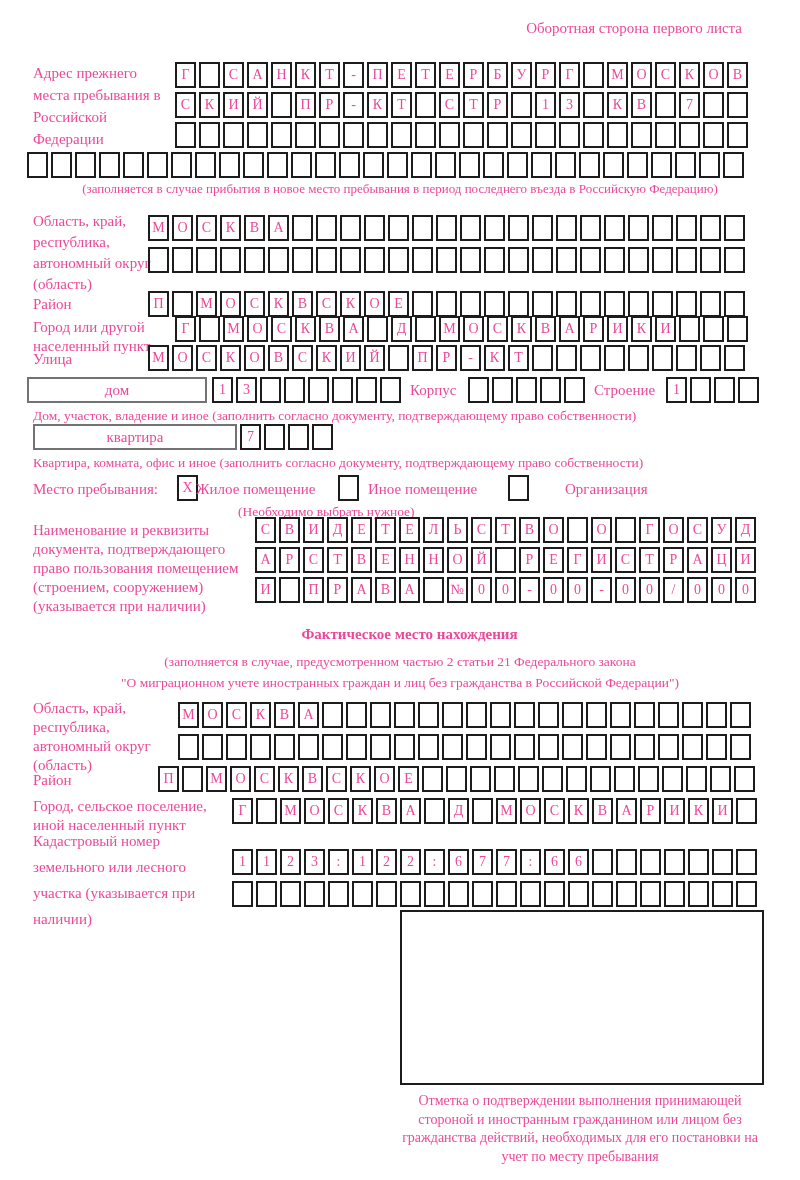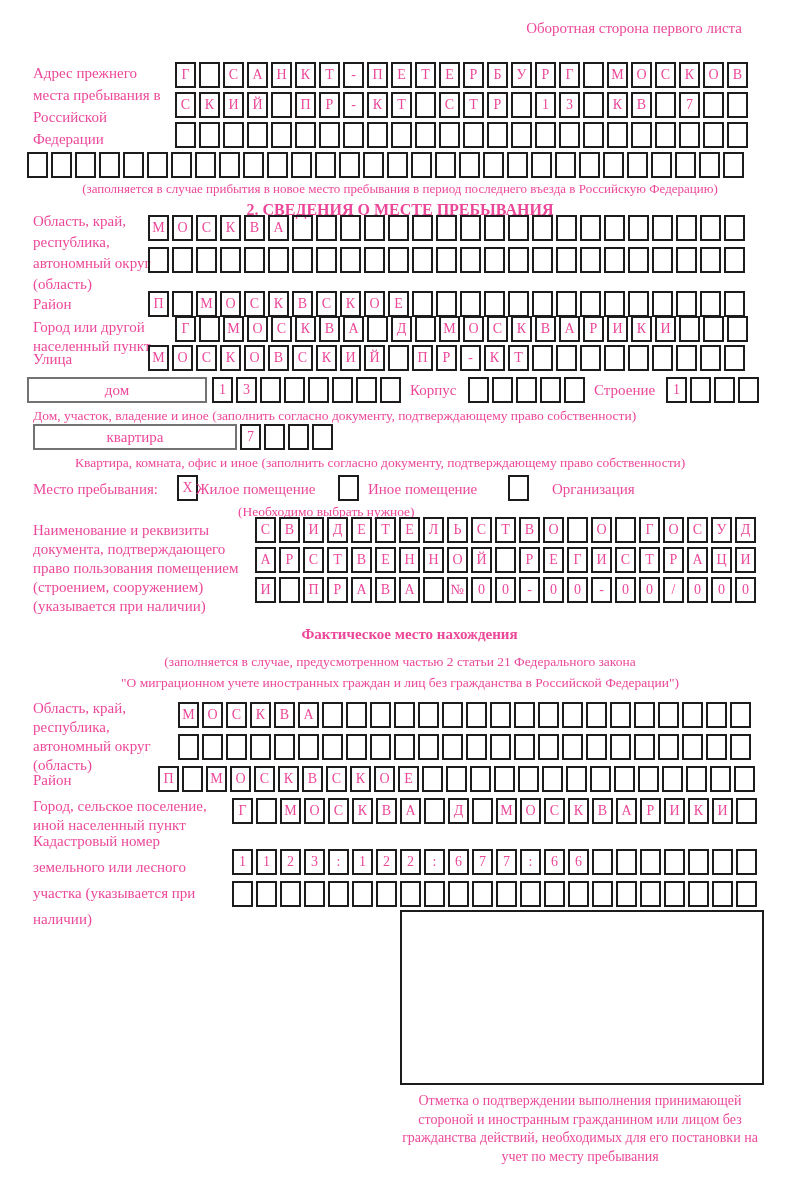--- a/index.html
+++ b/index.html
@@ -33,21 +33,20 @@
 
   <div class="abs lbl" style="top:18px;left:0;right:58px;text-align:right;">Оборотная сторона первого листа</div>
 
   <div class="abs lbl" style="top:62px;left:33px;width:140px;line-height:22px;">Адрес прежнего места пребывания в Российской Федерации</div>
   <div class="abs row" style="top:62px;left:175px;"><span class="cell">Г</span><span class="cell">&nbsp;</span><span class="cell">С</span><span class="cell">А</span><span class="cell">Н</span><span class="cell">К</span><span class="cell">Т</span><span class="cell">-</span><span class="cell">П</span><span class="cell">Е</span><span class="cell">Т</span><span class="cell">Е</span><span class="cell">Р</span><span class="cell">Б</span><span class="cell">У</span><span class="cell">Р</span><span class="cell">Г</span><span class="cell">&nbsp;</span><span class="cell">М</span><span class="cell">О</span><span class="cell">С</span><span class="cell">К</span><span class="cell">О</span><span class="cell">В</span></div>
   <div class="abs row" style="top:92px;left:175px;"><span class="cell">С</span><span class="cell">К</span><span class="cell">И</span><span class="cell">Й</span><span class="cell">&nbsp;</span><span class="cell">П</span><span class="cell">Р</span><span class="cell">-</span><span class="cell">К</span><span class="cell">Т</span><span class="cell">&nbsp;</span><span class="cell">С</span><span class="cell">Т</span><span class="cell">Р</span><span class="cell">&nbsp;</span><span class="cell">1</span><span class="cell">3</span><span class="cell">&nbsp;</span><span class="cell">К</span><span class="cell">В</span><span class="cell">&nbsp;</span><span class="cell">7</span><span class="cell">&nbsp;</span><span class="cell">&nbsp;</span></div>
   <div class="abs row" style="top:122px;left:175px;"><span class="cell">&nbsp;</span><span class="cell">&nbsp;</span><span class="cell">&nbsp;</span><span class="cell">&nbsp;</span><span class="cell">&nbsp;</span><span class="cell">&nbsp;</span><span class="cell">&nbsp;</span><span class="cell">&nbsp;</span><span class="cell">&nbsp;</span><span class="cell">&nbsp;</span><span class="cell">&nbsp;</span><span class="cell">&nbsp;</span><span class="cell">&nbsp;</span><span class="cell">&nbsp;</span><span class="cell">&nbsp;</span><span class="cell">&nbsp;</span><span class="cell">&nbsp;</span><span class="cell">&nbsp;</span><span class="cell">&nbsp;</span><span class="cell">&nbsp;</span><span class="cell">&nbsp;</span><span class="cell">&nbsp;</span><span class="cell">&nbsp;</span><span class="cell">&nbsp;</span></div>
   <div class="abs row" style="top:152px;left:27px;"><span class="cell">&nbsp;</span><span class="cell">&nbsp;</span><span class="cell">&nbsp;</span><span class="cell">&nbsp;</span><span class="cell">&nbsp;</span><span class="cell">&nbsp;</span><span class="cell">&nbsp;</span><span class="cell">&nbsp;</span><span class="cell">&nbsp;</span><span class="cell">&nbsp;</span><span class="cell">&nbsp;</span><span class="cell">&nbsp;</span><span class="cell">&nbsp;</span><span class="cell">&nbsp;</span><span class="cell">&nbsp;</span><span class="cell">&nbsp;</span><span class="cell">&nbsp;</span><span class="cell">&nbsp;</span><span class="cell">&nbsp;</span><span class="cell">&nbsp;</span><span class="cell">&nbsp;</span><span class="cell">&nbsp;</span><span class="cell">&nbsp;</span><span class="cell">&nbsp;</span><span class="cell">&nbsp;</span><span class="cell">&nbsp;</span><span class="cell">&nbsp;</span><span class="cell">&nbsp;</span><span class="cell">&nbsp;</span><span class="cell">&nbsp;</span></div>
   <div class="abs note center" style="top:181px;">(заполняется в случае прибытия в новое место пребывания в период последнего въезда в Российскую Федерацию)</div>
 
-  <div class="abs title center" style="top:201px;">2. СВЕДЕНИЯ О МЕСТЕ ПРЕБЫВАНИЯ</div>
 
   <div class="abs lbl" style="top:211px;left:33px;width:120px;">Область, край, республика, автономный округ (область)</div>
   <div class="abs row" style="top:215px;left:148px;"><span class="cell">М</span><span class="cell">О</span><span class="cell">С</span><span class="cell">К</span><span class="cell">В</span><span class="cell">А</span><span class="cell">&nbsp;</span><span class="cell">&nbsp;</span><span class="cell">&nbsp;</span><span class="cell">&nbsp;</span><span class="cell">&nbsp;</span><span class="cell">&nbsp;</span><span class="cell">&nbsp;</span><span class="cell">&nbsp;</span><span class="cell">&nbsp;</span><span class="cell">&nbsp;</span><span class="cell">&nbsp;</span><span class="cell">&nbsp;</span><span class="cell">&nbsp;</span><span class="cell">&nbsp;</span><span class="cell">&nbsp;</span><span class="cell">&nbsp;</span><span class="cell">&nbsp;</span><span class="cell">&nbsp;</span><span class="cell">&nbsp;</span></div>
   <div class="abs row" style="top:247px;left:148px;"><span class="cell">&nbsp;</span><span class="cell">&nbsp;</span><span class="cell">&nbsp;</span><span class="cell">&nbsp;</span><span class="cell">&nbsp;</span><span class="cell">&nbsp;</span><span class="cell">&nbsp;</span><span class="cell">&nbsp;</span><span class="cell">&nbsp;</span><span class="cell">&nbsp;</span><span class="cell">&nbsp;</span><span class="cell">&nbsp;</span><span class="cell">&nbsp;</span><span class="cell">&nbsp;</span><span class="cell">&nbsp;</span><span class="cell">&nbsp;</span><span class="cell">&nbsp;</span><span class="cell">&nbsp;</span><span class="cell">&nbsp;</span><span class="cell">&nbsp;</span><span class="cell">&nbsp;</span><span class="cell">&nbsp;</span><span class="cell">&nbsp;</span><span class="cell">&nbsp;</span><span class="cell">&nbsp;</span></div>
 
   <div class="abs lbl" style="top:294px;left:33px;">Район</div>
   <div class="abs row" style="top:291px;left:148px;"><span class="cell">П</span><span class="cell">&nbsp;</span><span class="cell">М</span><span class="cell">О</span><span class="cell">С</span><span class="cell">К</span><span class="cell">В</span><span class="cell">С</span><span class="cell">К</span><span class="cell">О</span><span class="cell">Е</span><span class="cell">&nbsp;</span><span class="cell">&nbsp;</span><span class="cell">&nbsp;</span><span class="cell">&nbsp;</span><span class="cell">&nbsp;</span><span class="cell">&nbsp;</span><span class="cell">&nbsp;</span><span class="cell">&nbsp;</span><span class="cell">&nbsp;</span><span class="cell">&nbsp;</span><span class="cell">&nbsp;</span><span class="cell">&nbsp;</span><span class="cell">&nbsp;</span><span class="cell">&nbsp;</span></div>
 
   <div class="abs lbl-tight" style="top:318px;left:33px;width:132px;">Город или другой населенный пункт</div>
   <div class="abs row" style="top:316px;left:175px;"><span class="cell">Г</span><span class="cell">&nbsp;</span><span class="cell">М</span><span class="cell">О</span><span class="cell">С</span><span class="cell">К</span><span class="cell">В</span><span class="cell">А</span><span class="cell">&nbsp;</span><span class="cell">Д</span><span class="cell">&nbsp;</span><span class="cell">М</span><span class="cell">О</span><span class="cell">С</span><span class="cell">К</span><span class="cell">В</span><span class="cell">А</span><span class="cell">Р</span><span class="cell">И</span><span class="cell">К</span><span class="cell">И</span><span class="cell">&nbsp;</span><span class="cell">&nbsp;</span><span class="cell">&nbsp;</span></div>
@@ -58,29 +57,29 @@
   <div class="abs widebox" style="top:377px;left:27px;width:176px;">дом</div>
   <div class="abs row" style="top:377px;left:212px;"><span class="cell">1</span><span class="cell">3</span><span class="cell">&nbsp;</span><span class="cell">&nbsp;</span><span class="cell">&nbsp;</span><span class="cell">&nbsp;</span><span class="cell">&nbsp;</span><span class="cell">&nbsp;</span></div>
   <div class="abs lbl" style="top:380px;left:410px;">Корпус</div>
   <div class="abs row" style="top:377px;left:468px;"><span class="cell">&nbsp;</span><span class="cell">&nbsp;</span><span class="cell">&nbsp;</span><span class="cell">&nbsp;</span><span class="cell">&nbsp;</span></div>
   <div class="abs lbl" style="top:380px;left:594px;">Строение</div>
   <div class="abs row" style="top:377px;left:666px;"><span class="cell">1</span><span class="cell">&nbsp;</span><span class="cell">&nbsp;</span><span class="cell">&nbsp;</span></div>
   <div class="abs widebox" style="top:424px;left:33px;width:200px;">квартира</div>
 
   <div class="abs note" style="top:408px;left:33px;font-size:13.5px;">Дом, участок, владение и иное (заполнить согласно документу, подтверждающему право собственности)</div>
   <div class="abs row" style="top:424px;left:240px;"><span class="cell">7</span><span class="cell">&nbsp;</span><span class="cell">&nbsp;</span><span class="cell">&nbsp;</span></div>
-  <div class="abs note" style="top:455px;left:33px;font-size:13.5px;margin-left:42px;">Квартира, комната, офис и иное (заполнить согласно документу, подтверждающему право собственности)</div>
+  <div class="abs note" style="top:455px;left:33px;font-size:13.5px;">Квартира, комната, офис и иное (заполнить согласно документу, подтверждающему право собственности)</div>
 
   <div class="abs lbl" style="top:479px;left:33px;">Место пребывания:</div>
   <div class="abs row" style="top:475px;left:177px;"><span class="cell">Х</span></div>
   <div class="abs lbl" style="top:479px;left:196px;">Жилое помещение</div>
   <div class="abs row" style="top:475px;left:338px;"><span class="cell">&nbsp;</span></div>
   <div class="abs lbl" style="top:479px;left:368px;">Иное помещение</div>
   <div class="abs row" style="top:475px;left:508px;"><span class="cell">&nbsp;</span></div>
-  <div class="abs lbl" style="top:479px;left:552px;text-align:center;">Организация</div>
+  <div class="abs lbl" style="top:479px;left:565px;text-align:center;">Организация</div>
   <div class="abs note" style="top:504px;left:238px;font-size:13.5px;">(Необходимо выбрать нужное)</div>
 
   <div class="abs lbl-tight" style="top:521px;left:33px;width:218px;">Наименование и реквизиты документа, подтверждающего право пользования помещением (строением, сооружением) (указывается при наличии)</div>
   <div class="abs row" style="top:517px;left:255px;"><span class="cell">С</span><span class="cell">В</span><span class="cell">И</span><span class="cell">Д</span><span class="cell">Е</span><span class="cell">Т</span><span class="cell">Е</span><span class="cell">Л</span><span class="cell">Ь</span><span class="cell">С</span><span class="cell">Т</span><span class="cell">В</span><span class="cell">О</span><span class="cell">&nbsp;</span><span class="cell">О</span><span class="cell">&nbsp;</span><span class="cell">Г</span><span class="cell">О</span><span class="cell">С</span><span class="cell">У</span><span class="cell">Д</span></div>
   <div class="abs row" style="top:547px;left:255px;"><span class="cell">А</span><span class="cell">Р</span><span class="cell">С</span><span class="cell">Т</span><span class="cell">В</span><span class="cell">Е</span><span class="cell">Н</span><span class="cell">Н</span><span class="cell">О</span><span class="cell">Й</span><span class="cell">&nbsp;</span><span class="cell">Р</span><span class="cell">Е</span><span class="cell">Г</span><span class="cell">И</span><span class="cell">С</span><span class="cell">Т</span><span class="cell">Р</span><span class="cell">А</span><span class="cell">Ц</span><span class="cell">И</span></div>
   <div class="abs row" style="top:577px;left:255px;"><span class="cell">И</span><span class="cell">&nbsp;</span><span class="cell">П</span><span class="cell">Р</span><span class="cell">А</span><span class="cell">В</span><span class="cell">А</span><span class="cell">&nbsp;</span><span class="cell">№</span><span class="cell">0</span><span class="cell">0</span><span class="cell">-</span><span class="cell">0</span><span class="cell">0</span><span class="cell">-</span><span class="cell">0</span><span class="cell">0</span><span class="cell">/</span><span class="cell">0</span><span class="cell">0</span><span class="cell">0</span></div>
 
   <div class="abs title center" style="top:626px;font-size:15px;padding-left:19px;">Фактическое место нахождения</div>
   <div class="abs note center" style="top:654px;font-size:13.5px;">(заполняется в случае, предусмотренном частью 2 статьи 21 Федерального закона</div>
   <div class="abs note center" style="top:675px;font-size:13.5px;">"О миграционном учете иностранных граждан и лиц без гражданства в Российской Федерации")</div>

